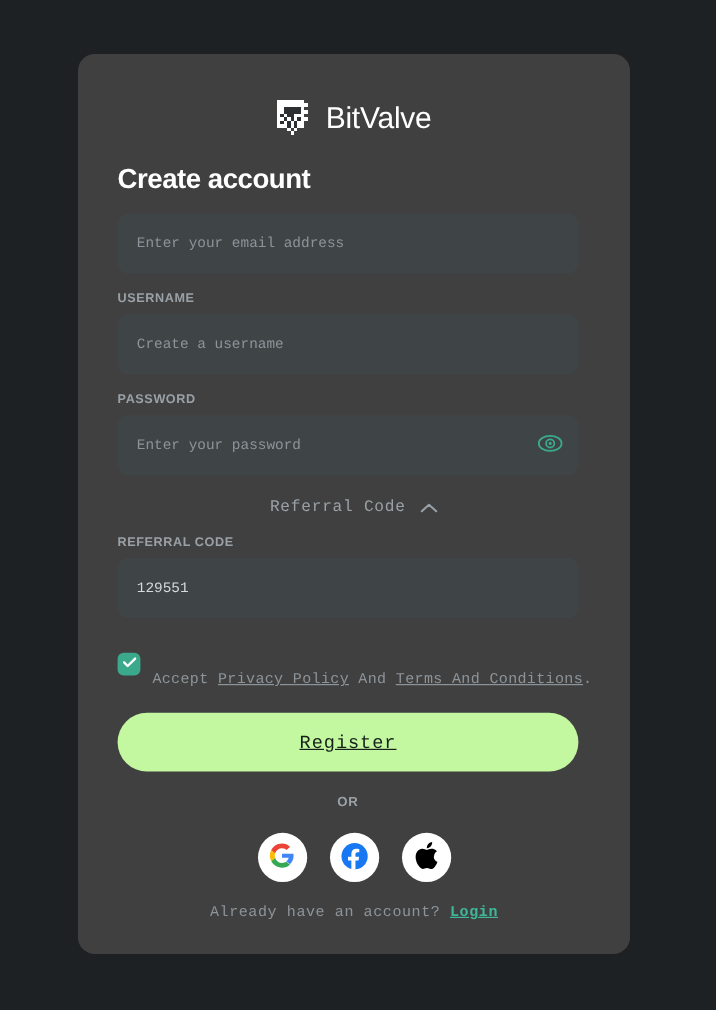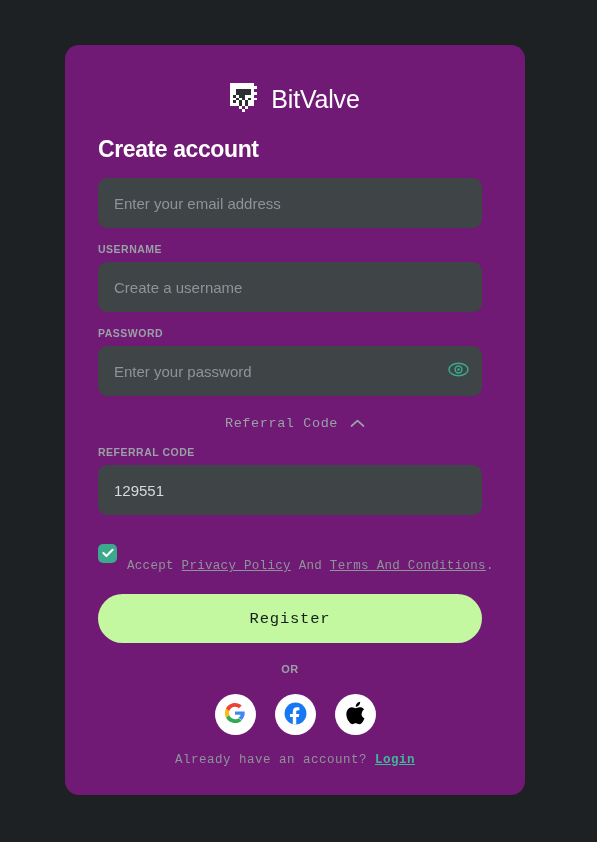--- a/index.html
+++ b/index.html
@@ -18,21 +18,21 @@
     height: 842px;
     background: #1e2124;
   }
 
   .card {
     position: absolute;
     left: 65px;
     top: 45px;
     width: 460px;
     height: 750px;
-    background: #701a75;
+    background: #404040;
     border-radius: 14px;
   }
 
   
   .brand {
     display: flex;
     align-items: center;
     justify-content: center;
     gap: 11px;
     margin-top: 38px;
@@ -68,22 +68,22 @@
     margin-bottom: 7px;
   }
   .input-wrap { position: relative; }
   .input-box {
     width: 384px;
     height: 50px;
     background: #3f4447;
     border: none;
     border-radius: 9px;
     color: #d6dadd;
-    font-family: Liberation Sans, sans-serif;
-    font-size: 15px;
+    font-family: Liberation Mono, monospace;
+    font-size: 12px;
     padding: 0 16px;
     outline: none;
     display: block;
   }
   .input-box::placeholder { color: #8d9499; }
   .eye-btn {
     position: absolute;
     right: 13px;
     top: 50%;
     transform: translateY(-50%);
@@ -157,20 +157,21 @@
     width: 384px;
     height: 49px;
     background: #c3f7a0;
     border: none;
     border-radius: 25px;
     color: #15201a;
     font-family: "Liberation Mono", monospace;
     font-size: 15.5px;
     letter-spacing: 0.8px;
     cursor: pointer;
+    text-decoration: underline;
   }
 
   
   .or-divider {
     display: flex;
     align-items: center;
     margin: 20px 0 0 33px;
     width: 384px;
     flex-direction: column;
   }

